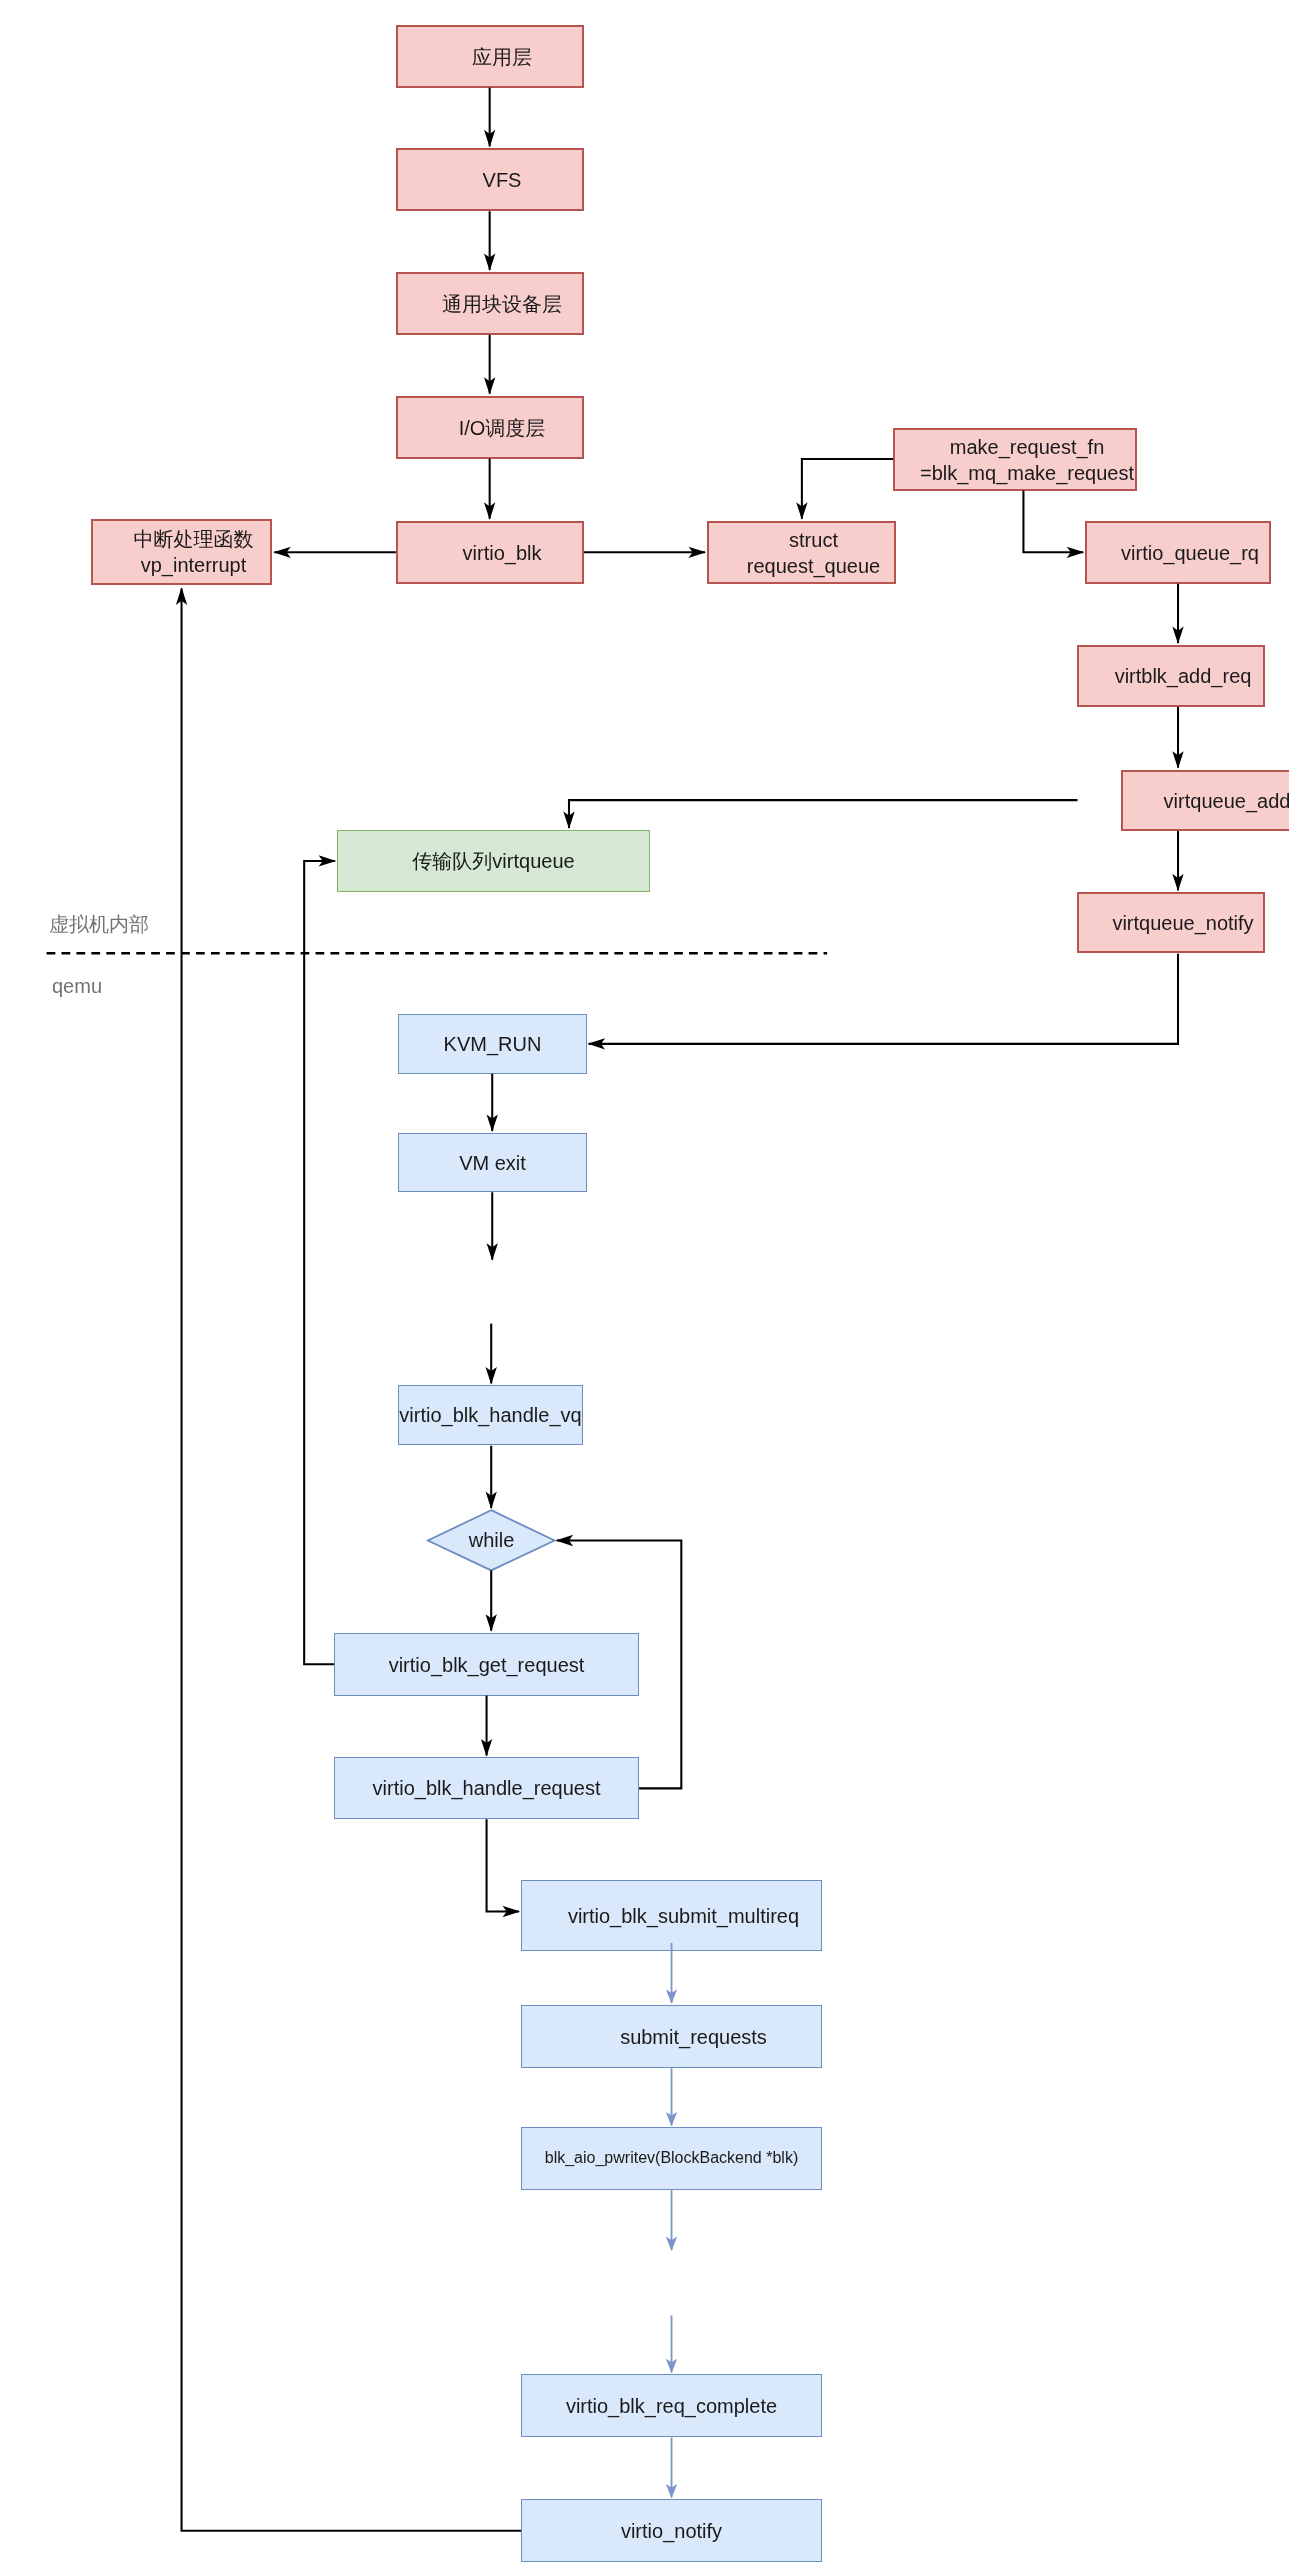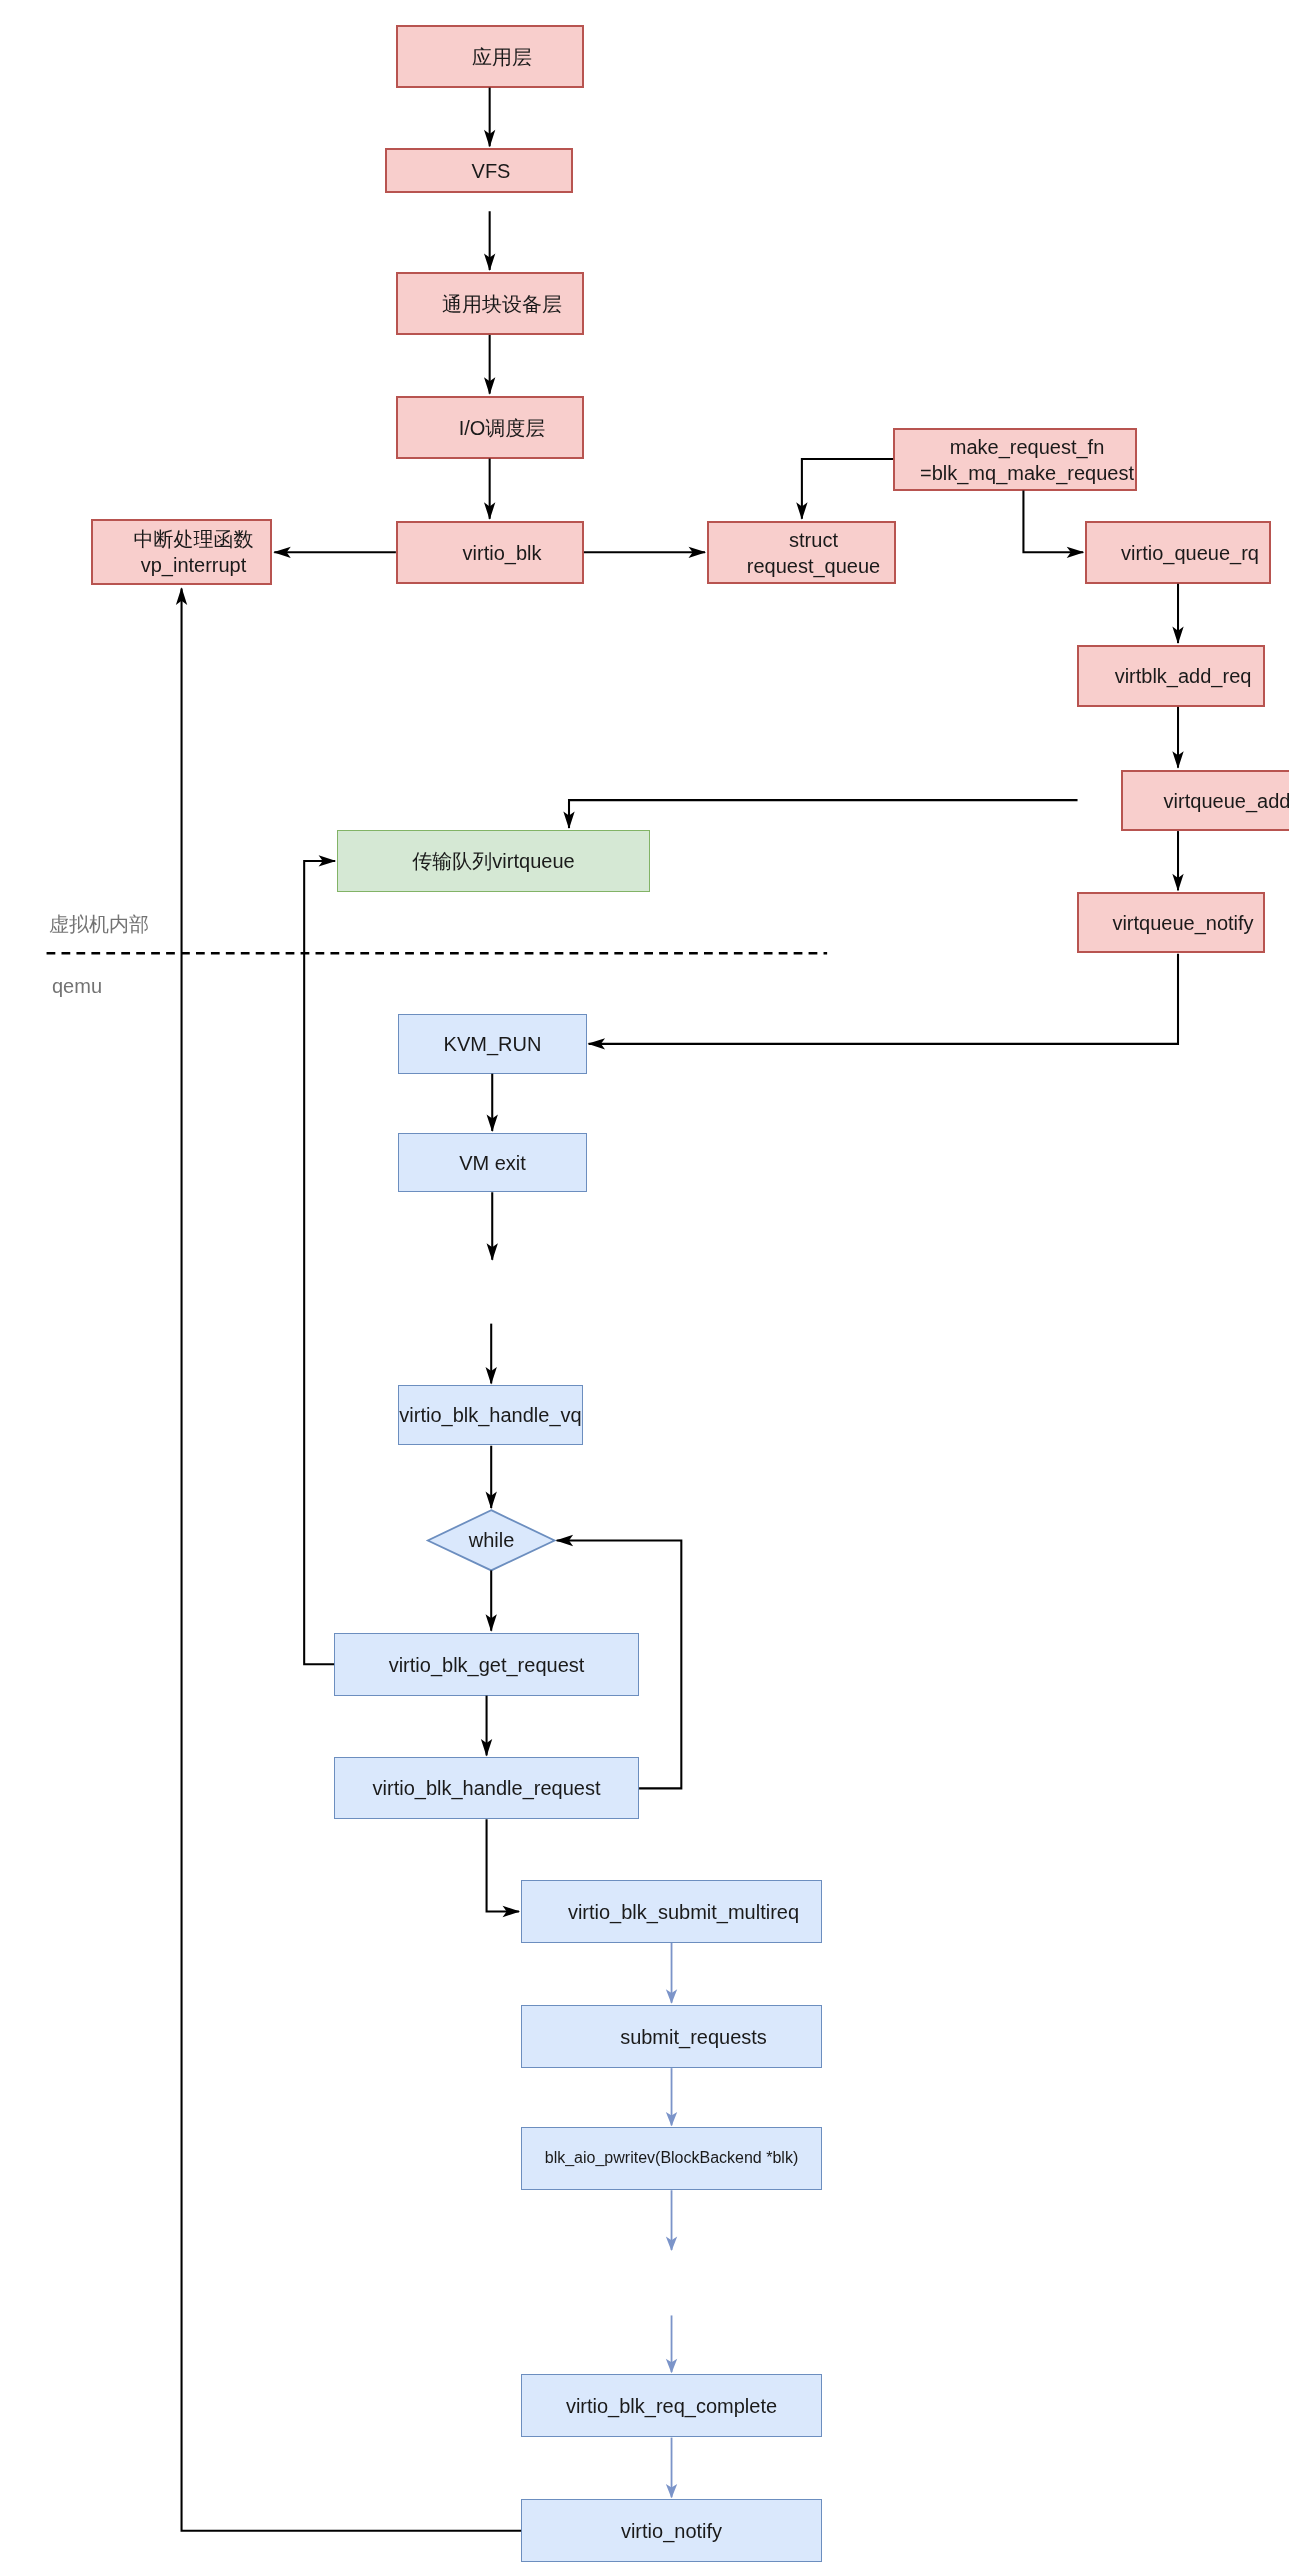--- a/index.html
+++ b/index.html
@@ -43,21 +43,21 @@
 </head>
 <body>
 
 <div class="canvas">
 
   <svg class="layer" width="1290" height="2588" viewBox="0 0 2503 5023">
     <polygon points="953,2931 1076,2990 953,3048 830,2990" fill="#dae8fc" stroke="#6c8ebf" stroke-width="3.5"></polygon>
   </svg>
 
   <div class="node red" style="left:396px;  top:25px;   width:188px; height:63px;">应用层</div>
-  <div class="node red" style="left:385px;  top:148px;  width:188px; height:45px;">VFS</div>
+  <div class="node red" style="left:396px;  top:148px;  width:188px; height:63px;">VFS</div>
   <div class="node red" style="left:396px;  top:272px;  width:188px; height:63px;">通用块设备层</div>
   <div class="node red" style="left:396px;  top:396px;  width:188px; height:63px;">I/O调度层</div>
   <div class="node red" style="left:396px;  top:521px; width:188px; height:63px;">virtio_blk</div>
   <div class="node red" style="left:91px;  top:519px; width:181px; height:66px;">中断处理函数
 vp_interrupt</div>
   <div class="node red" style="left:707px; top:521px; width:189px; height:63px;">struct request_queue</div>
   <div class="node red" style="left:893px; top:428px;  width:244px; height:63px;">make_request_fn
 =blk_mq_make_request</div>
   <div class="node red" style="left:1085px; top:521px; width:186px; height:63px;">virtio_queue_rq</div>
   <div class="node red" style="left:1077px; top:645px; width:188px; height:62px;">virtblk_add_req</div>
@@ -67,21 +67,21 @@
 
   <div class="region-label" style="left:49px;  top:911px;">虚拟机内部</div>
   <div class="region-label" style="left:52px; top:975px;">qemu</div>
 
   <div class="node blue" style="left:398px;  top:1014px; width:189px; height:60px;">KVM_RUN</div>
   <div class="node blue" style="left:398px;  top:1133px; width:189px; height:59px;">VM exit</div>
   <div class="node blue" style="left:398px;  top:1385px; width:185px; height:60px;">virtio_blk_handle_vq</div>
   <div class="node plain" style="left:428px; top:1510px; width:127px; height:60px;">while</div>
   <div class="node blue" style="left:334px;  top:1633px; width:305px; height:63px;">virtio_blk_get_request</div>
   <div class="node blue" style="left:334px;  top:1757px; width:305px; height:62px;">virtio_blk_handle_request</div>
-  <div class="node blue" style="left:521px; top:1880px; width:301px; height:63px;padding-left:24px;">virtio_blk_submit_multireq</div>
+  <div class="node blue" style="left:521px; top:1880px; width:301px; height:71px;padding-left:24px;">virtio_blk_submit_multireq</div>
   <div class="node blue" style="left:521px; top:2005px; width:301px; height:63px;padding-left:44px;">submit_requests</div>
   <div class="node blue" style="left:521px; top:2127px; width:301px; height:63px; font-size:16px;">blk_aio_pwritev(BlockBackend *blk)</div>
   <div class="node blue" style="left:521px; top:2374px; width:301px; height:63px;">virtio_blk_req_complete</div>
   <div class="node blue" style="left:521px; top:2499px; width:301px; height:63px;">virtio_notify</div>
 
   <svg class="layer" width="1290" height="2588" viewBox="0 0 2503 5023">
     <defs>
       <marker id="ahBlack" markerUnits="userSpaceOnUse" markerWidth="40" markerHeight="28" refX="34" refY="13" orient="auto">
         <path d="M2,2 L36,13 L2,24 L10,13 Z" fill="#000000"></path>
       </marker>

